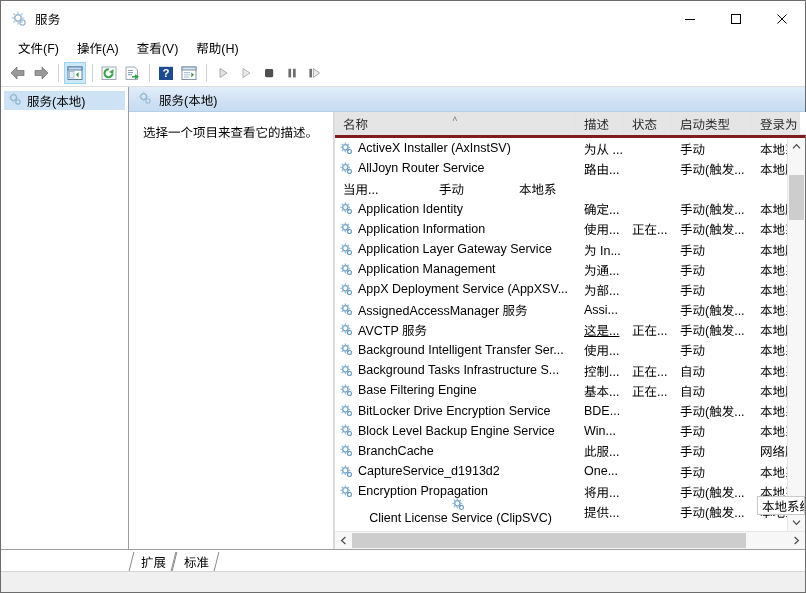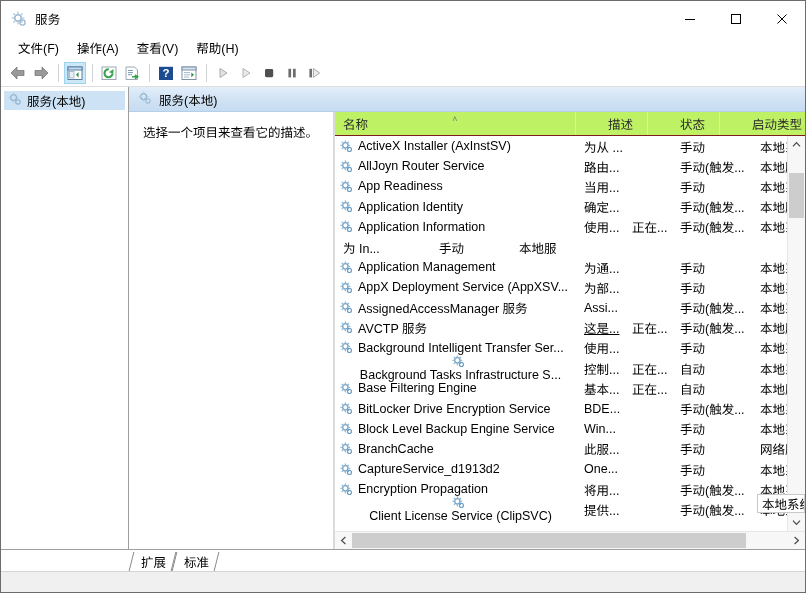--- a/index.html
+++ b/index.html
@@ -199,24 +199,23 @@
     display: flex;
     flex-direction: column;
     min-width: 0;
     background: #ffffff;
     border-left: 1px solid #dcdcdc;
   }
   .lv-headerrow {
     display: flex;
     height: 23px;
     min-height: 23px;
-    background: #bef264;
-    border-bottom: 1px solid #7f1d1d;
+    background: #e5e5e5;
+    border-bottom: 3px solid #7f1d1d;
     position: relative;
-    gap: 24px;
   }
   .lv-head {
     box-sizing: border-box;
     font-size: 12.5px;
     color: #2b2b2b;
     display: flex;
     align-items: center;
     padding-left: 8px;
     border-right: 1px solid #e3e3e3;
     position: relative;
@@ -667,39 +666,20 @@
                       </svg>
                     </span>
                     <span class="nm">AllJoyn Router Service</span>
                   </div>
                   <div class="cell other" style="width: 48px; min-width: 48px;">路由...</div>
                   <div class="cell other" style="width: 48px; min-width: 48px;"></div>
                   <div class="cell other" style="width: 80px; min-width: 80px;">手动(触发...</div>
                   <div class="cell other" style="width: 48px; min-width: 48px; flex: 1 1 auto;">本地服</div>
                 </div>
                 <div class="lv-row">
-                  <div class="cell name" style="width: 241px; min-width: 241px;">
-                    <span style="display: inline-flex;">
-                      <svg width="13" height="13" viewBox="0 0 16 16" aria-hidden="true">
-                        <circle cx="6.6" cy="6.6" r="3.3" fill="none" stroke="#6f9fc4" stroke-width="1.6"></circle>
-                        <g stroke="#93bcd8" stroke-width="1.6" stroke-linecap="round">
-                          <line x1="6.6" y1="1.1" x2="6.6" y2="2.5"></line>
-                          <line x1="6.6" y1="10.7" x2="6.6" y2="12.1"></line>
-                          <line x1="1.1" y1="6.6" x2="2.5" y2="6.6"></line>
-                          <line x1="10.7" y1="6.6" x2="12.1" y2="6.6"></line>
-                          <line x1="2.7" y1="2.7" x2="3.7" y2="3.7"></line>
-                          <line x1="9.5" y1="9.5" x2="10.5" y2="10.5"></line>
-                          <line x1="10.5" y1="2.7" x2="9.5" y2="3.7"></line>
-                          <line x1="3.7" y1="9.5" x2="2.7" y2="10.5"></line>
-                        </g>
-                        <circle cx="11.6" cy="11.6" r="2.5" fill="none" stroke="#6f9fc4" stroke-width="1.4"></circle>
-                      </svg>
-                    </span>
-                    <span class="nm">App Readiness</span>
-                  </div>
                   <div class="cell other" style="width: 48px; min-width: 48px;">当用...</div>
                   <div class="cell other" style="width: 48px; min-width: 48px;"></div>
                   <div class="cell other" style="width: 80px; min-width: 80px;">手动</div>
                   <div class="cell other" style="width: 48px; min-width: 48px; flex: 1 1 auto;">本地系</div>
                 </div>
                 <div class="lv-row">
                   <div class="cell name" style="width: 241px; min-width: 241px;">
                     <span style="display: inline-flex;">
                       <svg width="13" height="13" viewBox="0 0 16 16" aria-hidden="true">
                         <circle cx="6.6" cy="6.6" r="3.3" fill="none" stroke="#6f9fc4" stroke-width="1.6"></circle>
@@ -742,20 +722,39 @@
                       </svg>
                     </span>
                     <span class="nm">Application Information</span>
                   </div>
                   <div class="cell other" style="width: 48px; min-width: 48px;">使用...</div>
                   <div class="cell other" style="width: 48px; min-width: 48px;">正在...</div>
                   <div class="cell other" style="width: 80px; min-width: 80px;">手动(触发...</div>
                   <div class="cell other" style="width: 48px; min-width: 48px; flex: 1 1 auto;">本地系</div>
                 </div>
                 <div class="lv-row">
+                  <div class="cell name" style="width: 241px; min-width: 241px;">
+                    <span style="display: inline-flex;">
+                      <svg width="13" height="13" viewBox="0 0 16 16" aria-hidden="true">
+                        <circle cx="6.6" cy="6.6" r="3.3" fill="none" stroke="#6f9fc4" stroke-width="1.6"></circle>
+                        <g stroke="#93bcd8" stroke-width="1.6" stroke-linecap="round">
+                          <line x1="6.6" y1="1.1" x2="6.6" y2="2.5"></line>
+                          <line x1="6.6" y1="10.7" x2="6.6" y2="12.1"></line>
+                          <line x1="1.1" y1="6.6" x2="2.5" y2="6.6"></line>
+                          <line x1="10.7" y1="6.6" x2="12.1" y2="6.6"></line>
+                          <line x1="2.7" y1="2.7" x2="3.7" y2="3.7"></line>
+                          <line x1="9.5" y1="9.5" x2="10.5" y2="10.5"></line>
+                          <line x1="10.5" y1="2.7" x2="9.5" y2="3.7"></line>
+                          <line x1="3.7" y1="9.5" x2="2.7" y2="10.5"></line>
+                        </g>
+                        <circle cx="11.6" cy="11.6" r="2.5" fill="none" stroke="#6f9fc4" stroke-width="1.4"></circle>
+                      </svg>
+                    </span>
+                    <span class="nm">Application Layer Gateway Service</span>
+                  </div>
                   <div class="cell other" style="width: 48px; min-width: 48px;">为 In...</div>
                   <div class="cell other" style="width: 48px; min-width: 48px;"></div>
                   <div class="cell other" style="width: 80px; min-width: 80px;">手动</div>
                   <div class="cell other" style="width: 48px; min-width: 48px; flex: 1 1 auto;">本地服</div>
                 </div>
                 <div class="lv-row">
                   <div class="cell name" style="width: 241px; min-width: 241px;">
                     <span style="display: inline-flex;">
                       <svg width="13" height="13" viewBox="0 0 16 16" aria-hidden="true">
                         <circle cx="6.6" cy="6.6" r="3.3" fill="none" stroke="#6f9fc4" stroke-width="1.6"></circle>
@@ -873,21 +872,21 @@
                       </svg>
                     </span>
                     <span class="nm">Background Intelligent Transfer Ser...</span>
                   </div>
                   <div class="cell other" style="width: 48px; min-width: 48px;">使用...</div>
                   <div class="cell other" style="width: 48px; min-width: 48px;"></div>
                   <div class="cell other" style="width: 80px; min-width: 80px;">手动</div>
                   <div class="cell other" style="width: 48px; min-width: 48px; flex: 1 1 auto;">本地系</div>
                 </div>
                 <div class="lv-row">
-                  <div class="cell name" style="width: 241px; min-width: 241px; flex-direction: column;">
+                  <div class="cell name" style="width: 241px; min-width: 241px;">
                     <span style="display: inline-flex;">
                       <svg width="13" height="13" viewBox="0 0 16 16" aria-hidden="true">
                         <circle cx="6.6" cy="6.6" r="3.3" fill="none" stroke="#6f9fc4" stroke-width="1.6"></circle>
                         <g stroke="#93bcd8" stroke-width="1.6" stroke-linecap="round">
                           <line x1="6.6" y1="1.1" x2="6.6" y2="2.5"></line>
                           <line x1="6.6" y1="10.7" x2="6.6" y2="12.1"></line>
                           <line x1="1.1" y1="6.6" x2="2.5" y2="6.6"></line>
                           <line x1="10.7" y1="6.6" x2="12.1" y2="6.6"></line>
                           <line x1="2.7" y1="2.7" x2="3.7" y2="3.7"></line>
                           <line x1="9.5" y1="9.5" x2="10.5" y2="10.5"></line>

